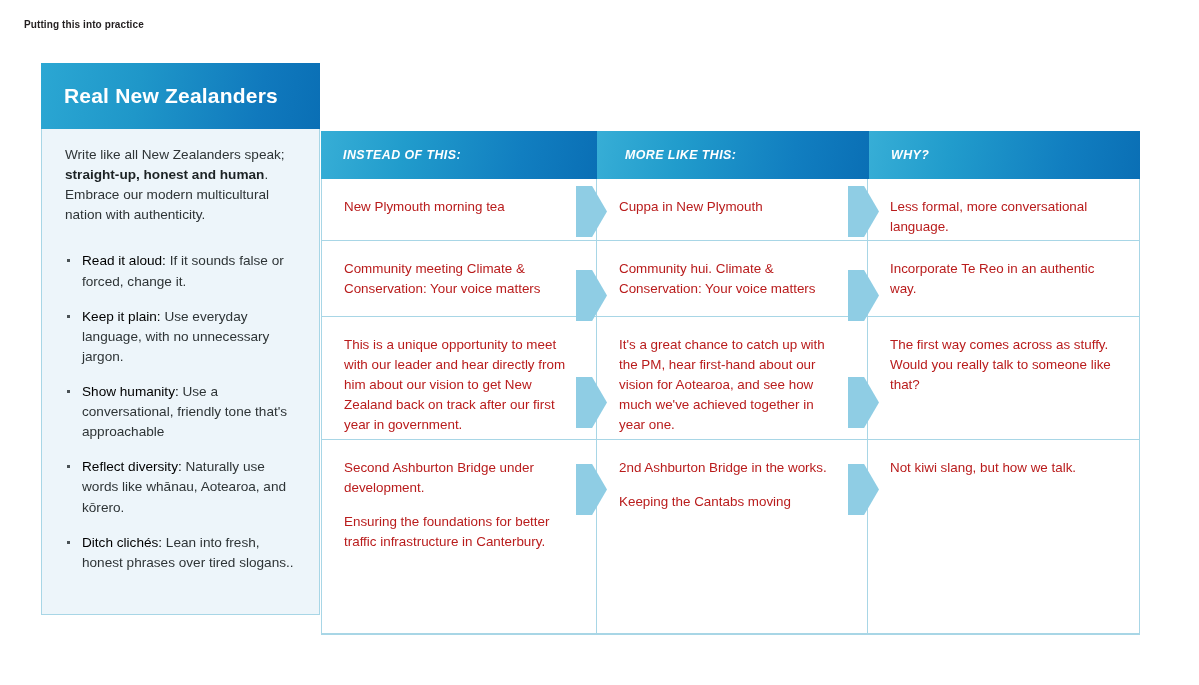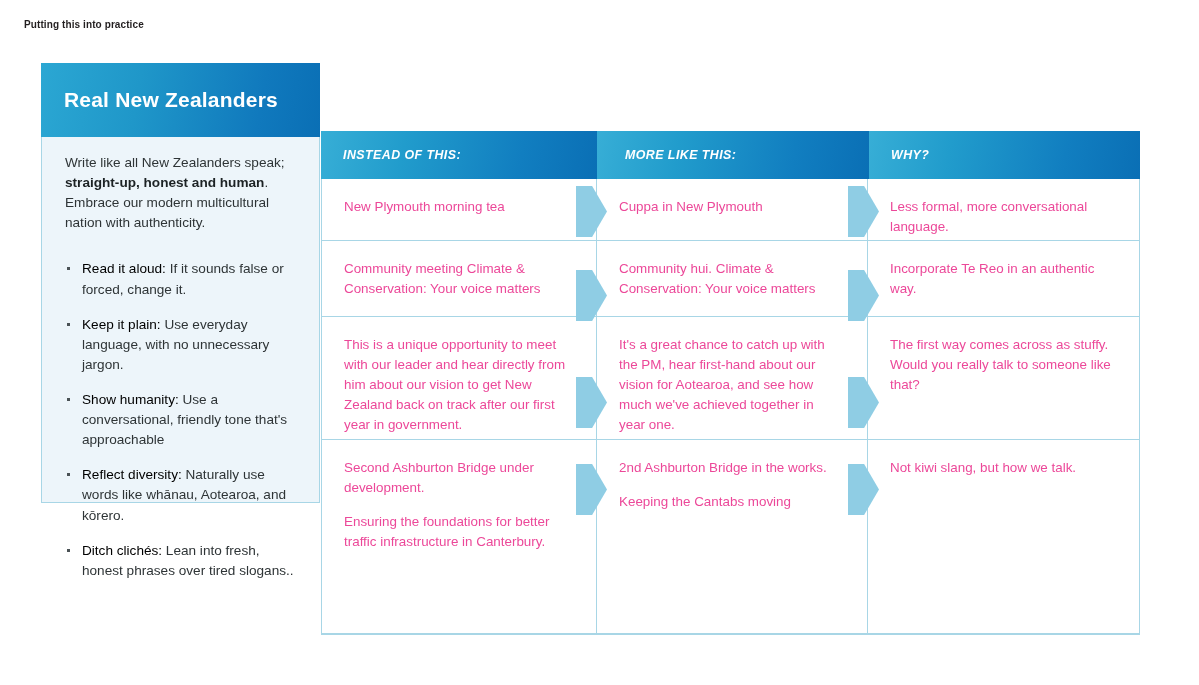--- a/index.html
+++ b/index.html
@@ -28,35 +28,35 @@
   
   #left-panel {
     position: absolute;
     left: 41px;
     top: 63px;
     width: 279px;
     height: 572px;
     box-sizing: border-box;
   }
   #left-panel-header {
-    height: 74px;
+    height: 66px;
     box-sizing: border-box;
     background: linear-gradient(100deg, #2ba7d3 0%, #1f97c9 35%, #1079bd 78%, #0a6fb5 100%);
     display: flex;
     align-items: center;
     padding: 0 4px 0 23px;
   }
   #left-panel-title {
     color: #ffffff;
     font-size: 21px;
     font-weight: bold;
     letter-spacing: 0.2px;
   }
   #left-panel-body {
-    height: 366px;
+    height: 486px;
     box-sizing: border-box;
     background: #edf5fa;
     border: 1px solid #a8d6e6;
     border-top: none;
     padding: 16px 22px 10px 23px;
   }
   #left-intro {
     font-size: 13.6px;
     line-height: 1.48;
     color: #2e3436;
@@ -128,21 +128,21 @@
     display: flex;
     box-sizing: border-box;
     border-bottom: 1px solid #a8d6e6;
   }
   .t-row:last-child { border-bottom: none; }
   .t-cell {
     box-sizing: border-box;
     padding: 18px 26px 18px 22px;
     font-size: 13.4px;
     line-height: 1.5;
-    color: #ec4899;
+    color: #b91c1c;
     border-right: 1px solid #a8d6e6;
   }
   .t-cell:last-child { border-right: none; }
   .t-cell p { margin: 0 0 14px 0; }
   .t-cell p:last-child { margin-bottom: 0; }
 
   .bcol-1 { width: 275px; }
   .bcol-2 { width: 271px; }
   .bcol-3 { width: 271px; }
 

